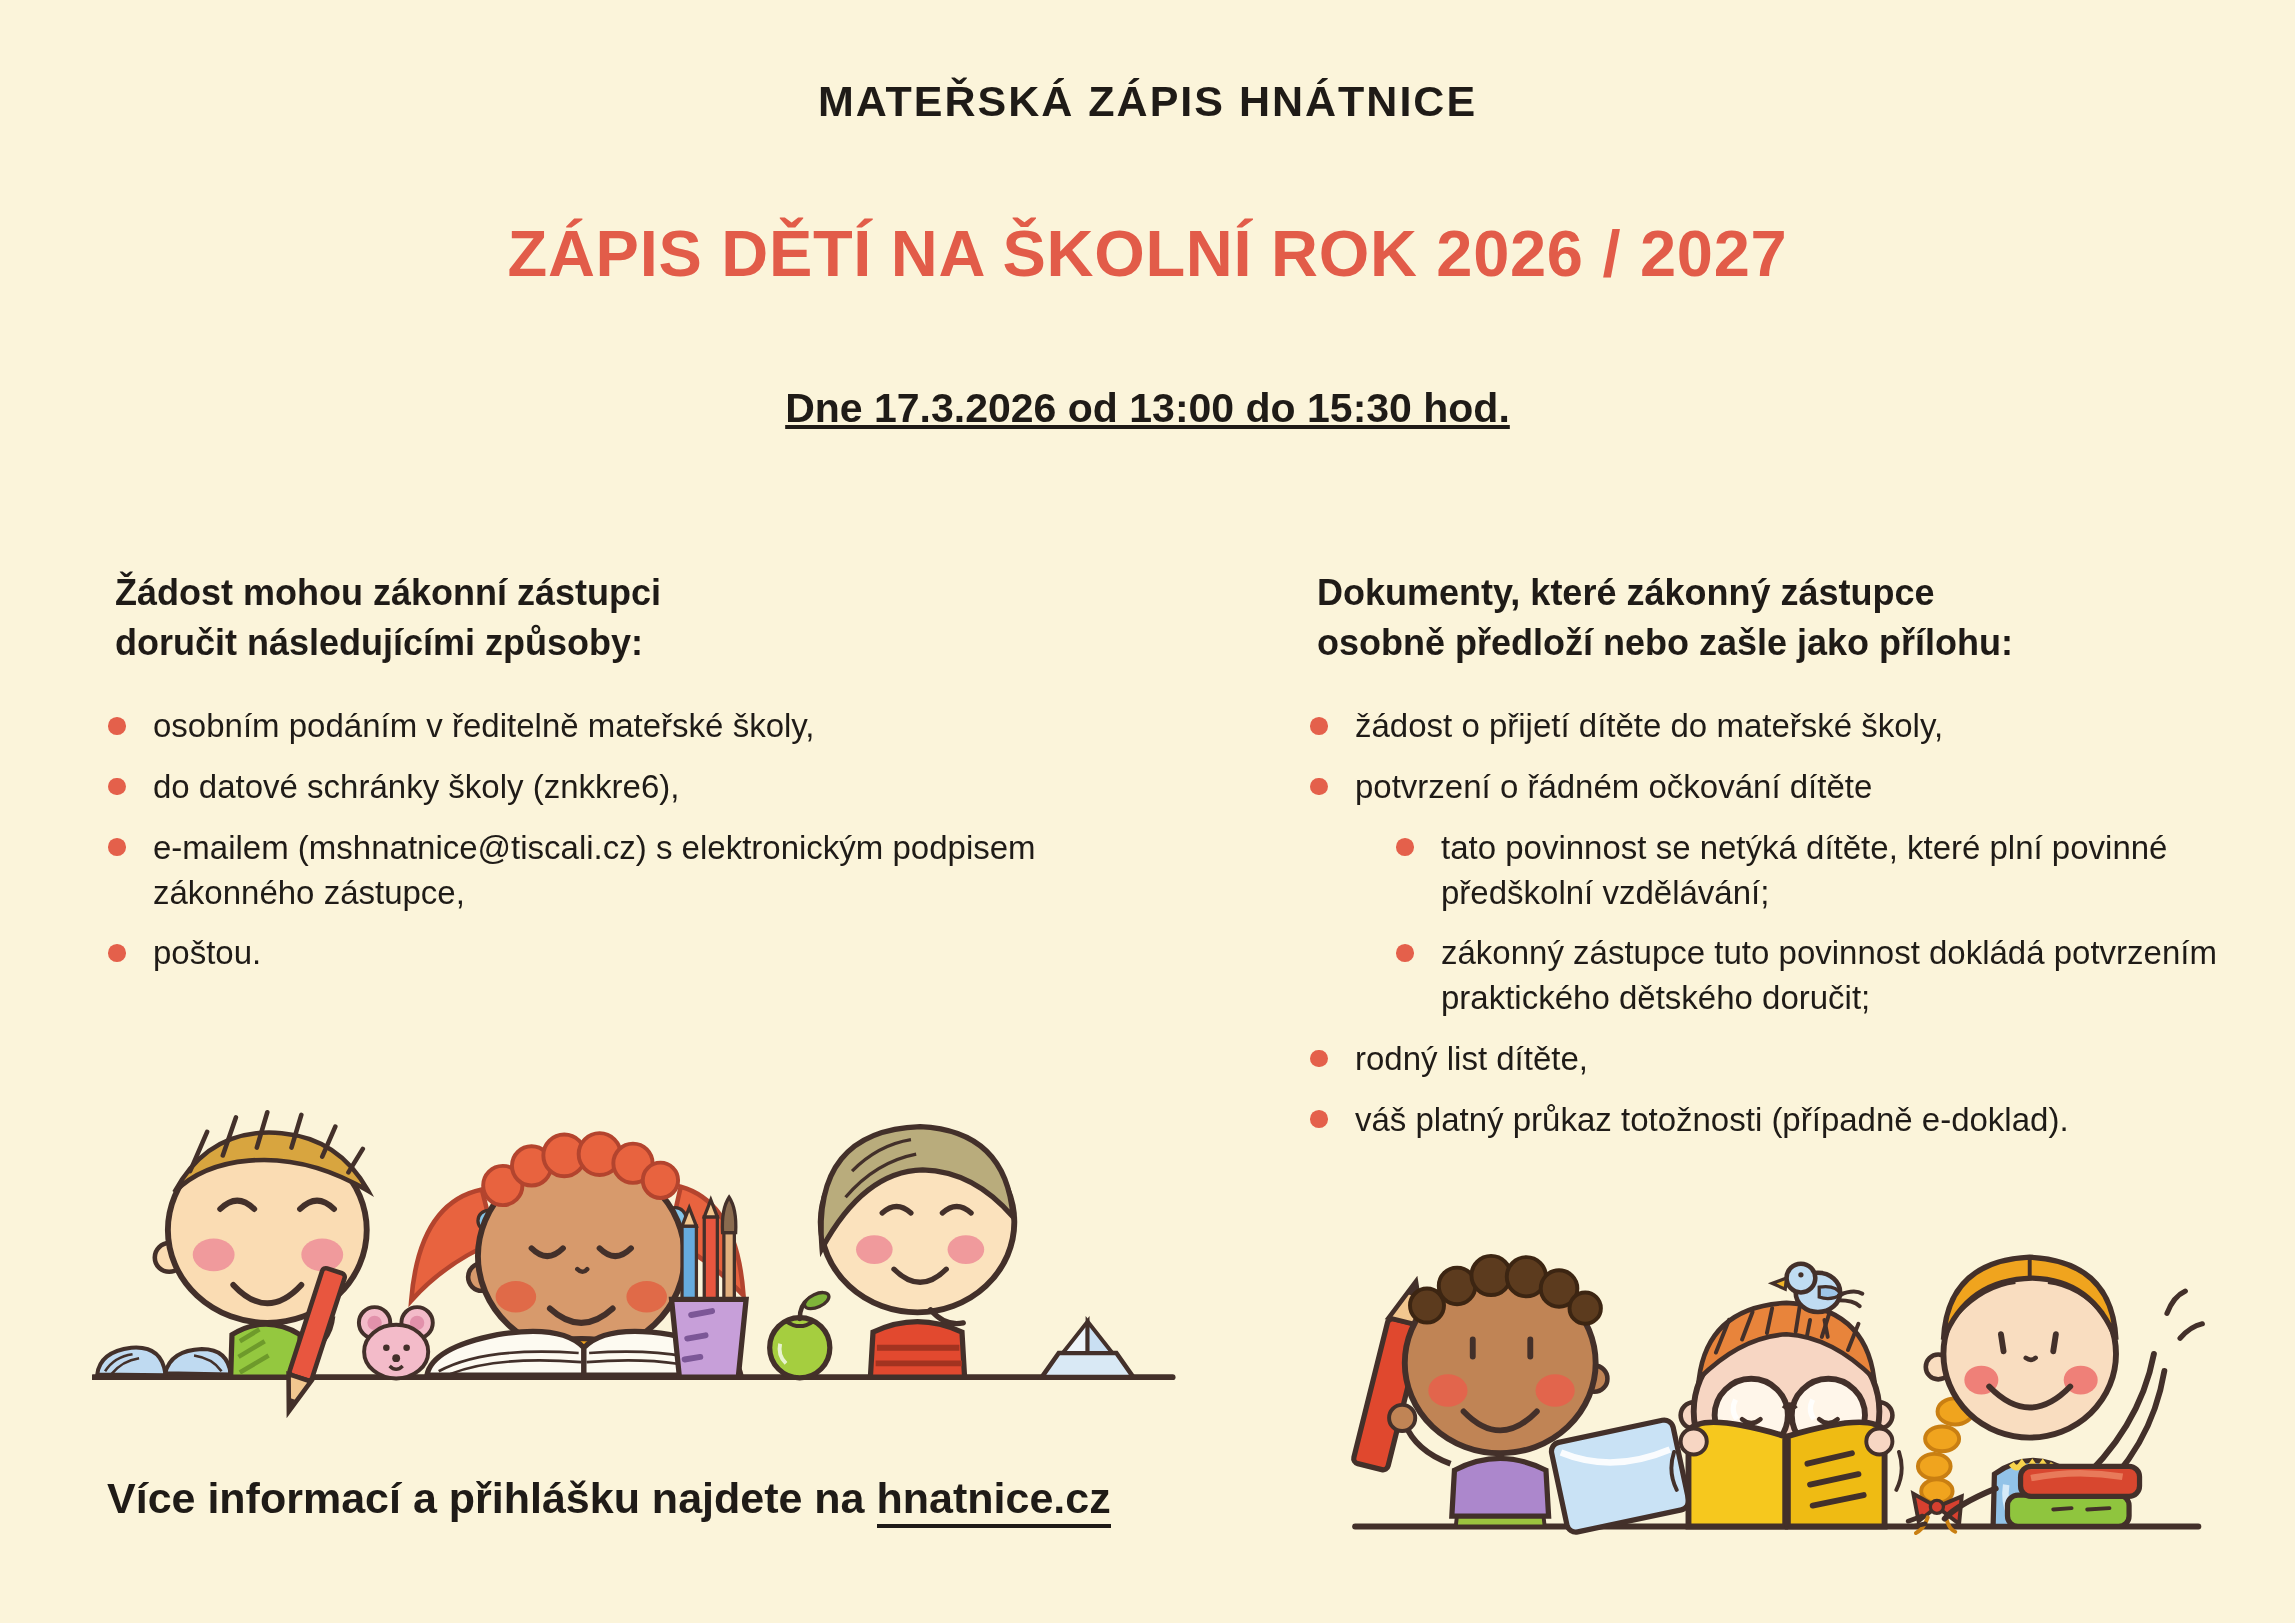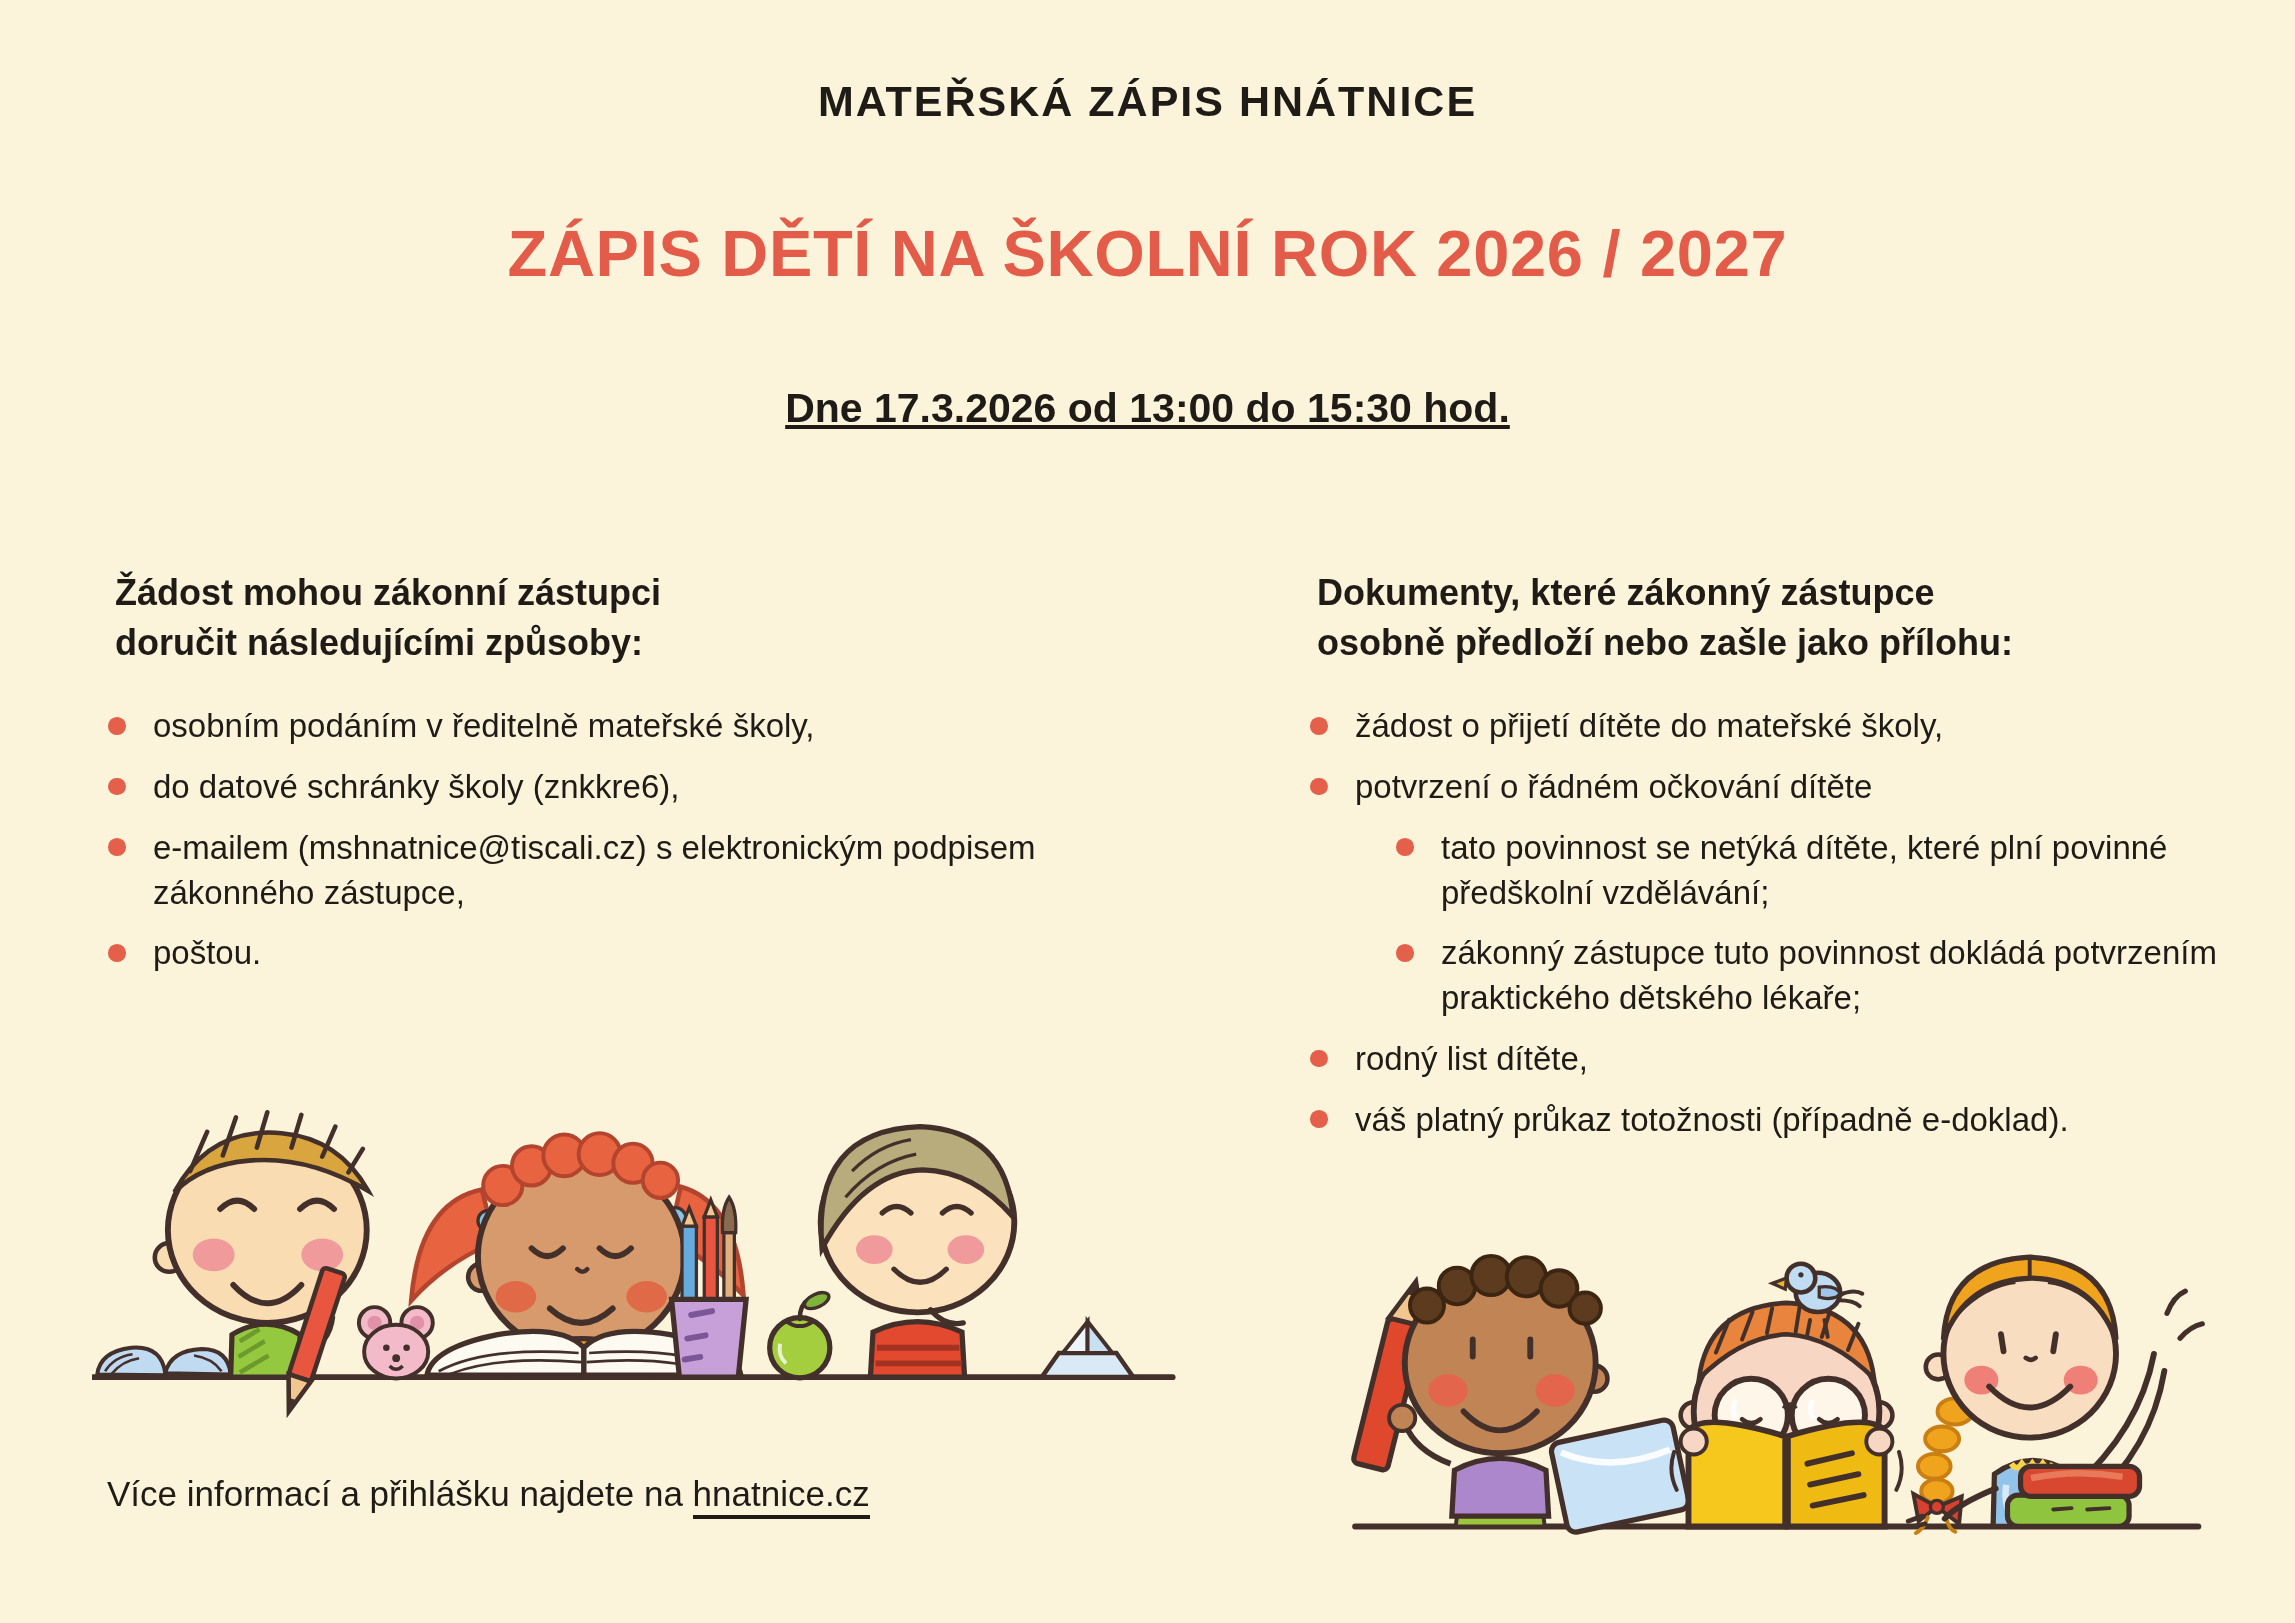--- a/index.html
+++ b/index.html
@@ -27,21 +27,21 @@
   .col h3{margin:8px;font-size:36px;font-weight:700;line-height:1.38;}
   .bullet-list{list-style:none;margin:36px 0 0 0;padding:0;font-size:33px;line-height:45px;}
   .bullet-list li{position:relative;padding-left:46px;margin-bottom:15.7px;}
   .bullet-list li.sub{margin-left:86px;}
   .dot{
     position:absolute;left:1.3px;top:13.7px;width:17.7px;height:17.7px;border-radius:50%;
     background:#E4604B;
   }
   .footer-note{
     position:absolute;left:107px;top:1474px;margin:0;
-    font-size:35px;font-weight:400;
+    font-size:43px;font-weight:700;
   }
   .site-link{
     color:#1F1B17;text-decoration:none;border-bottom:4.6px solid #1F1B17;padding-bottom:2px;
     cursor:pointer;
   }
   .illus{position:absolute;display:block;}
   .illus-left{left:92px;top:1091px;width:1112px;height:344px;}
   .illus-right{left:1335px;top:1214px;width:890px;height:353px;}
 </style>
 </head>
@@ -96,21 +96,21 @@
         <span>potvrzení o řádném očkování dítěte</span>
       </li>
       <li class="sub">
         <span class="dot"></span>
         <span>tato povinnost se netýká dítěte, které plní povinné</span><br>
         <span>předškolní vzdělávání;</span>
       </li>
       <li class="sub">
         <span class="dot"></span>
         <span>zákonný zástupce tuto povinnost dokládá potvrzením</span><br>
-        <span>praktického dětského lékaře;</span>
+        <span>praktického dětského doručit;</span>
       </li>
       <li>
         <span class="dot"></span>
         <span>rodný list dítěte,</span>
       </li>
       <li>
         <span class="dot"></span>
         <span>váš platný průkaz totožnosti (případně e-doklad).</span>
       </li>
     </ul>

